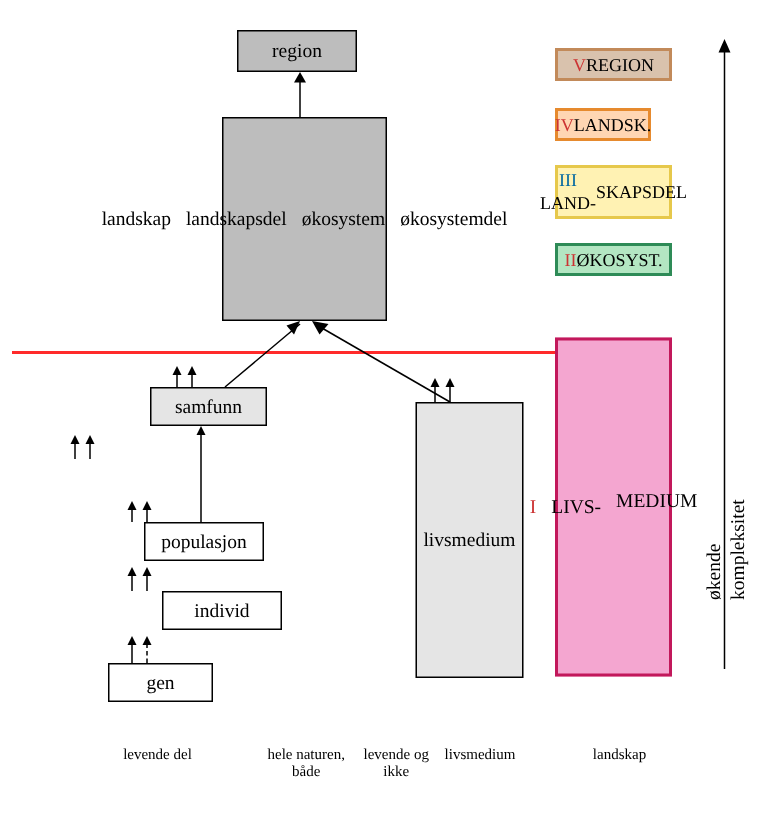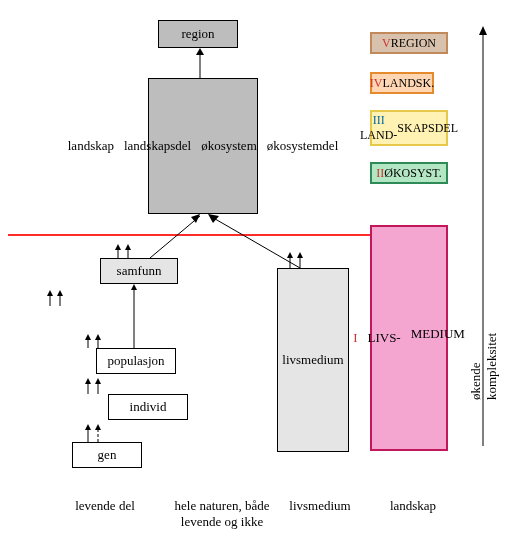--- a/index.html
+++ b/index.html
@@ -4,21 +4,21 @@
 <style>
   * { box-sizing: border-box; margin: 0; padding: 0; }
   body { font-family: "Times New Roman", serif; font-size: 13px; background: #fff; }
   .canvas { position: relative; width: 519px; height: 554px; }
   .box { position: absolute; border: 1px solid #000; text-align: center; display: flex; align-items: center; justify-content: center; background: #fff; }
   .gray { background: #bdbdbd; }
   .lightgray { background: #e5e5e5; }
   .redline { position: absolute; height: 2px; background: #ff2a2a; }
   .legend-box { position: absolute; border: 2px solid; text-align: center; display: flex; align-items: center; justify-content: center; font-size: 12px; }
   .complexity-label { position: absolute; transform: rotate(-90deg); transform-origin: left top; font-size: 13px; }
-  .bottom-label { position: absolute; text-align: center; font-size: 13px; }
+  .bottom-label { position: absolute; text-align: center; font-size: 10px; }
   .multi { flex-direction: row; gap: 10px; }
   svg.diag { position: absolute; overflow: visible; }
 </style>
 </head>
 <body>
 
 <div class="canvas">
 
   <div class="box gray" style="left:158px; top:20px; width:80px; height:28px;">
     <span>region</span>
@@ -124,20 +124,20 @@
     <line x1="98" y1="442" x2="98" y2="426" stroke="#000" stroke-dasharray="3,2"></line>
       <polygon points="98,424 95,430 101,430" fill="#000"></polygon>
 
     <line x1="290" y1="268" x2="290" y2="254" stroke="#000"></line>
       <polygon points="290,252 287,258 293,258" fill="#000"></polygon>
     <line x1="300" y1="268" x2="300" y2="254" stroke="#000"></line>
       <polygon points="300,252 297,258 303,258" fill="#000"></polygon>
   </svg>
 
   <div class="bottom-label" style="left:60px; top:498px; width:90px;">levende del</div>
-  <div class="bottom-label multi" style="left:162px; top:498px; width:120px; display:flex; flex-direction:column; gap:0;">
+  <div class="bottom-label multi" style="left:172px; top:498px; width:120px; display:flex; flex-direction:row; gap:0;">
     <span>hele naturen, både</span>
     <span>levende og ikke</span>
   </div>
   <div class="bottom-label" style="left:280px; top:498px; width:80px;">livsmedium</div>
   <div class="bottom-label" style="left:378px; top:498px; width:70px;">landskap</div>
 
 </div>
 
 </body></html>

